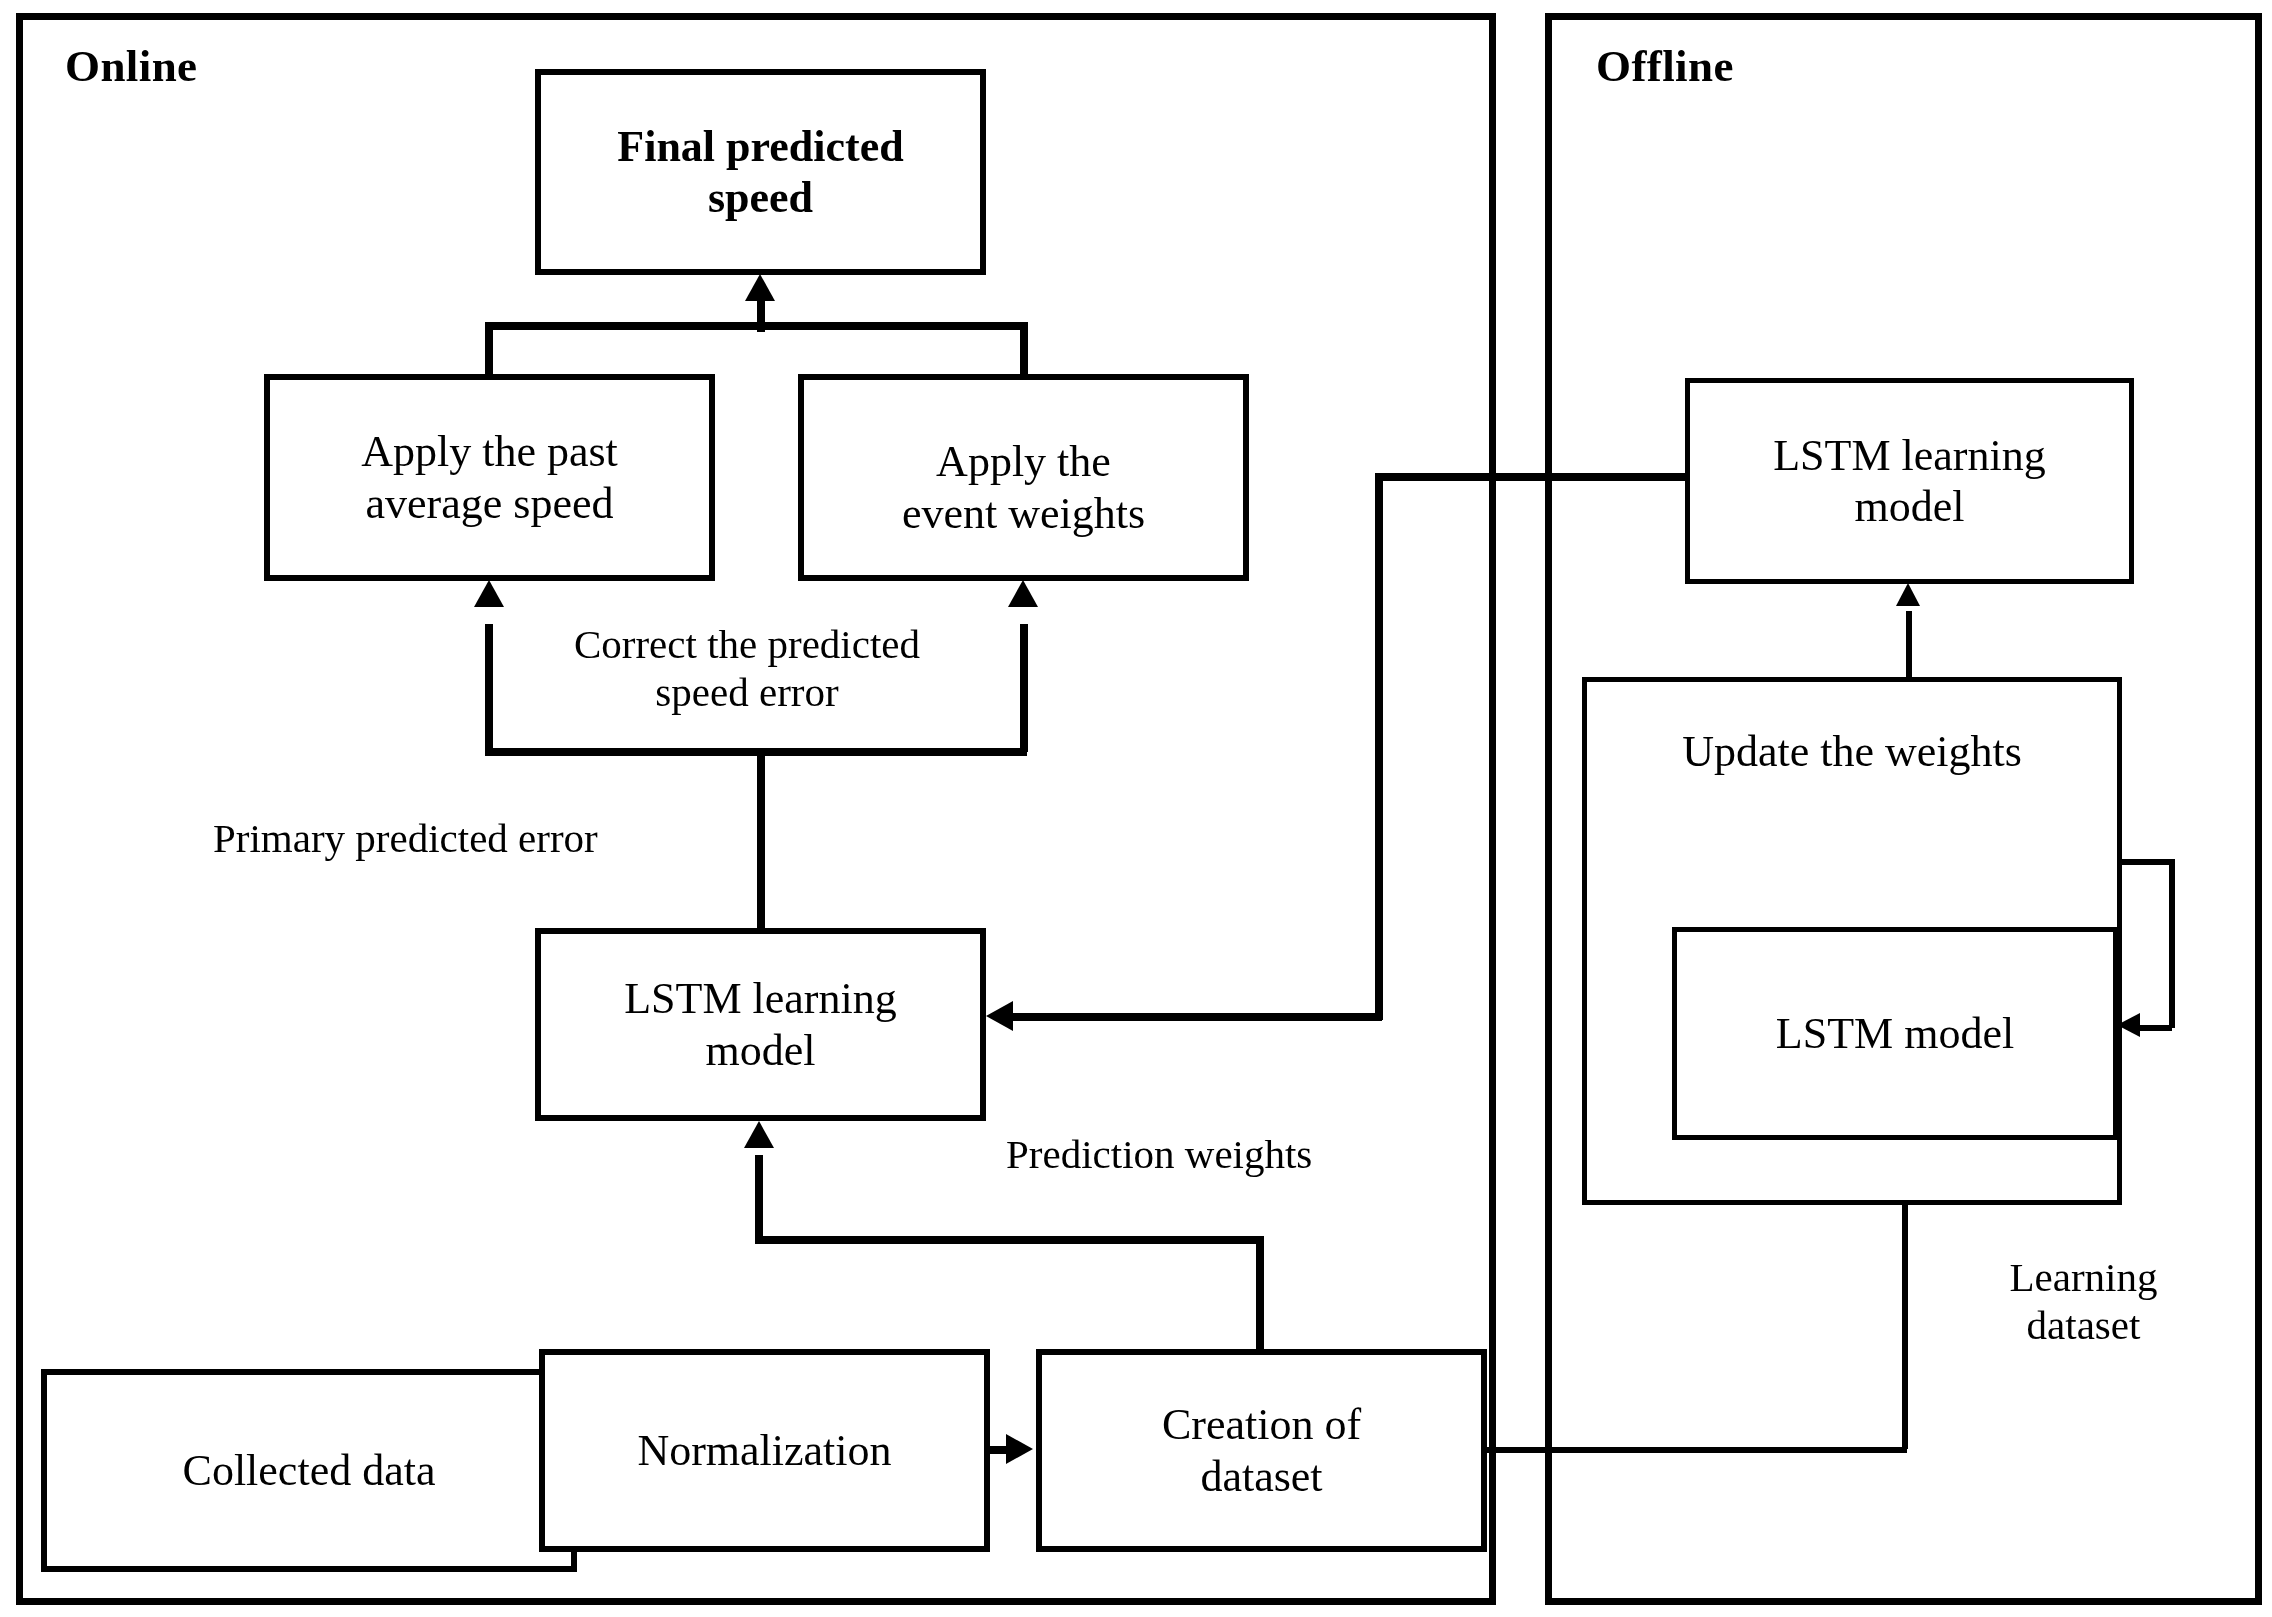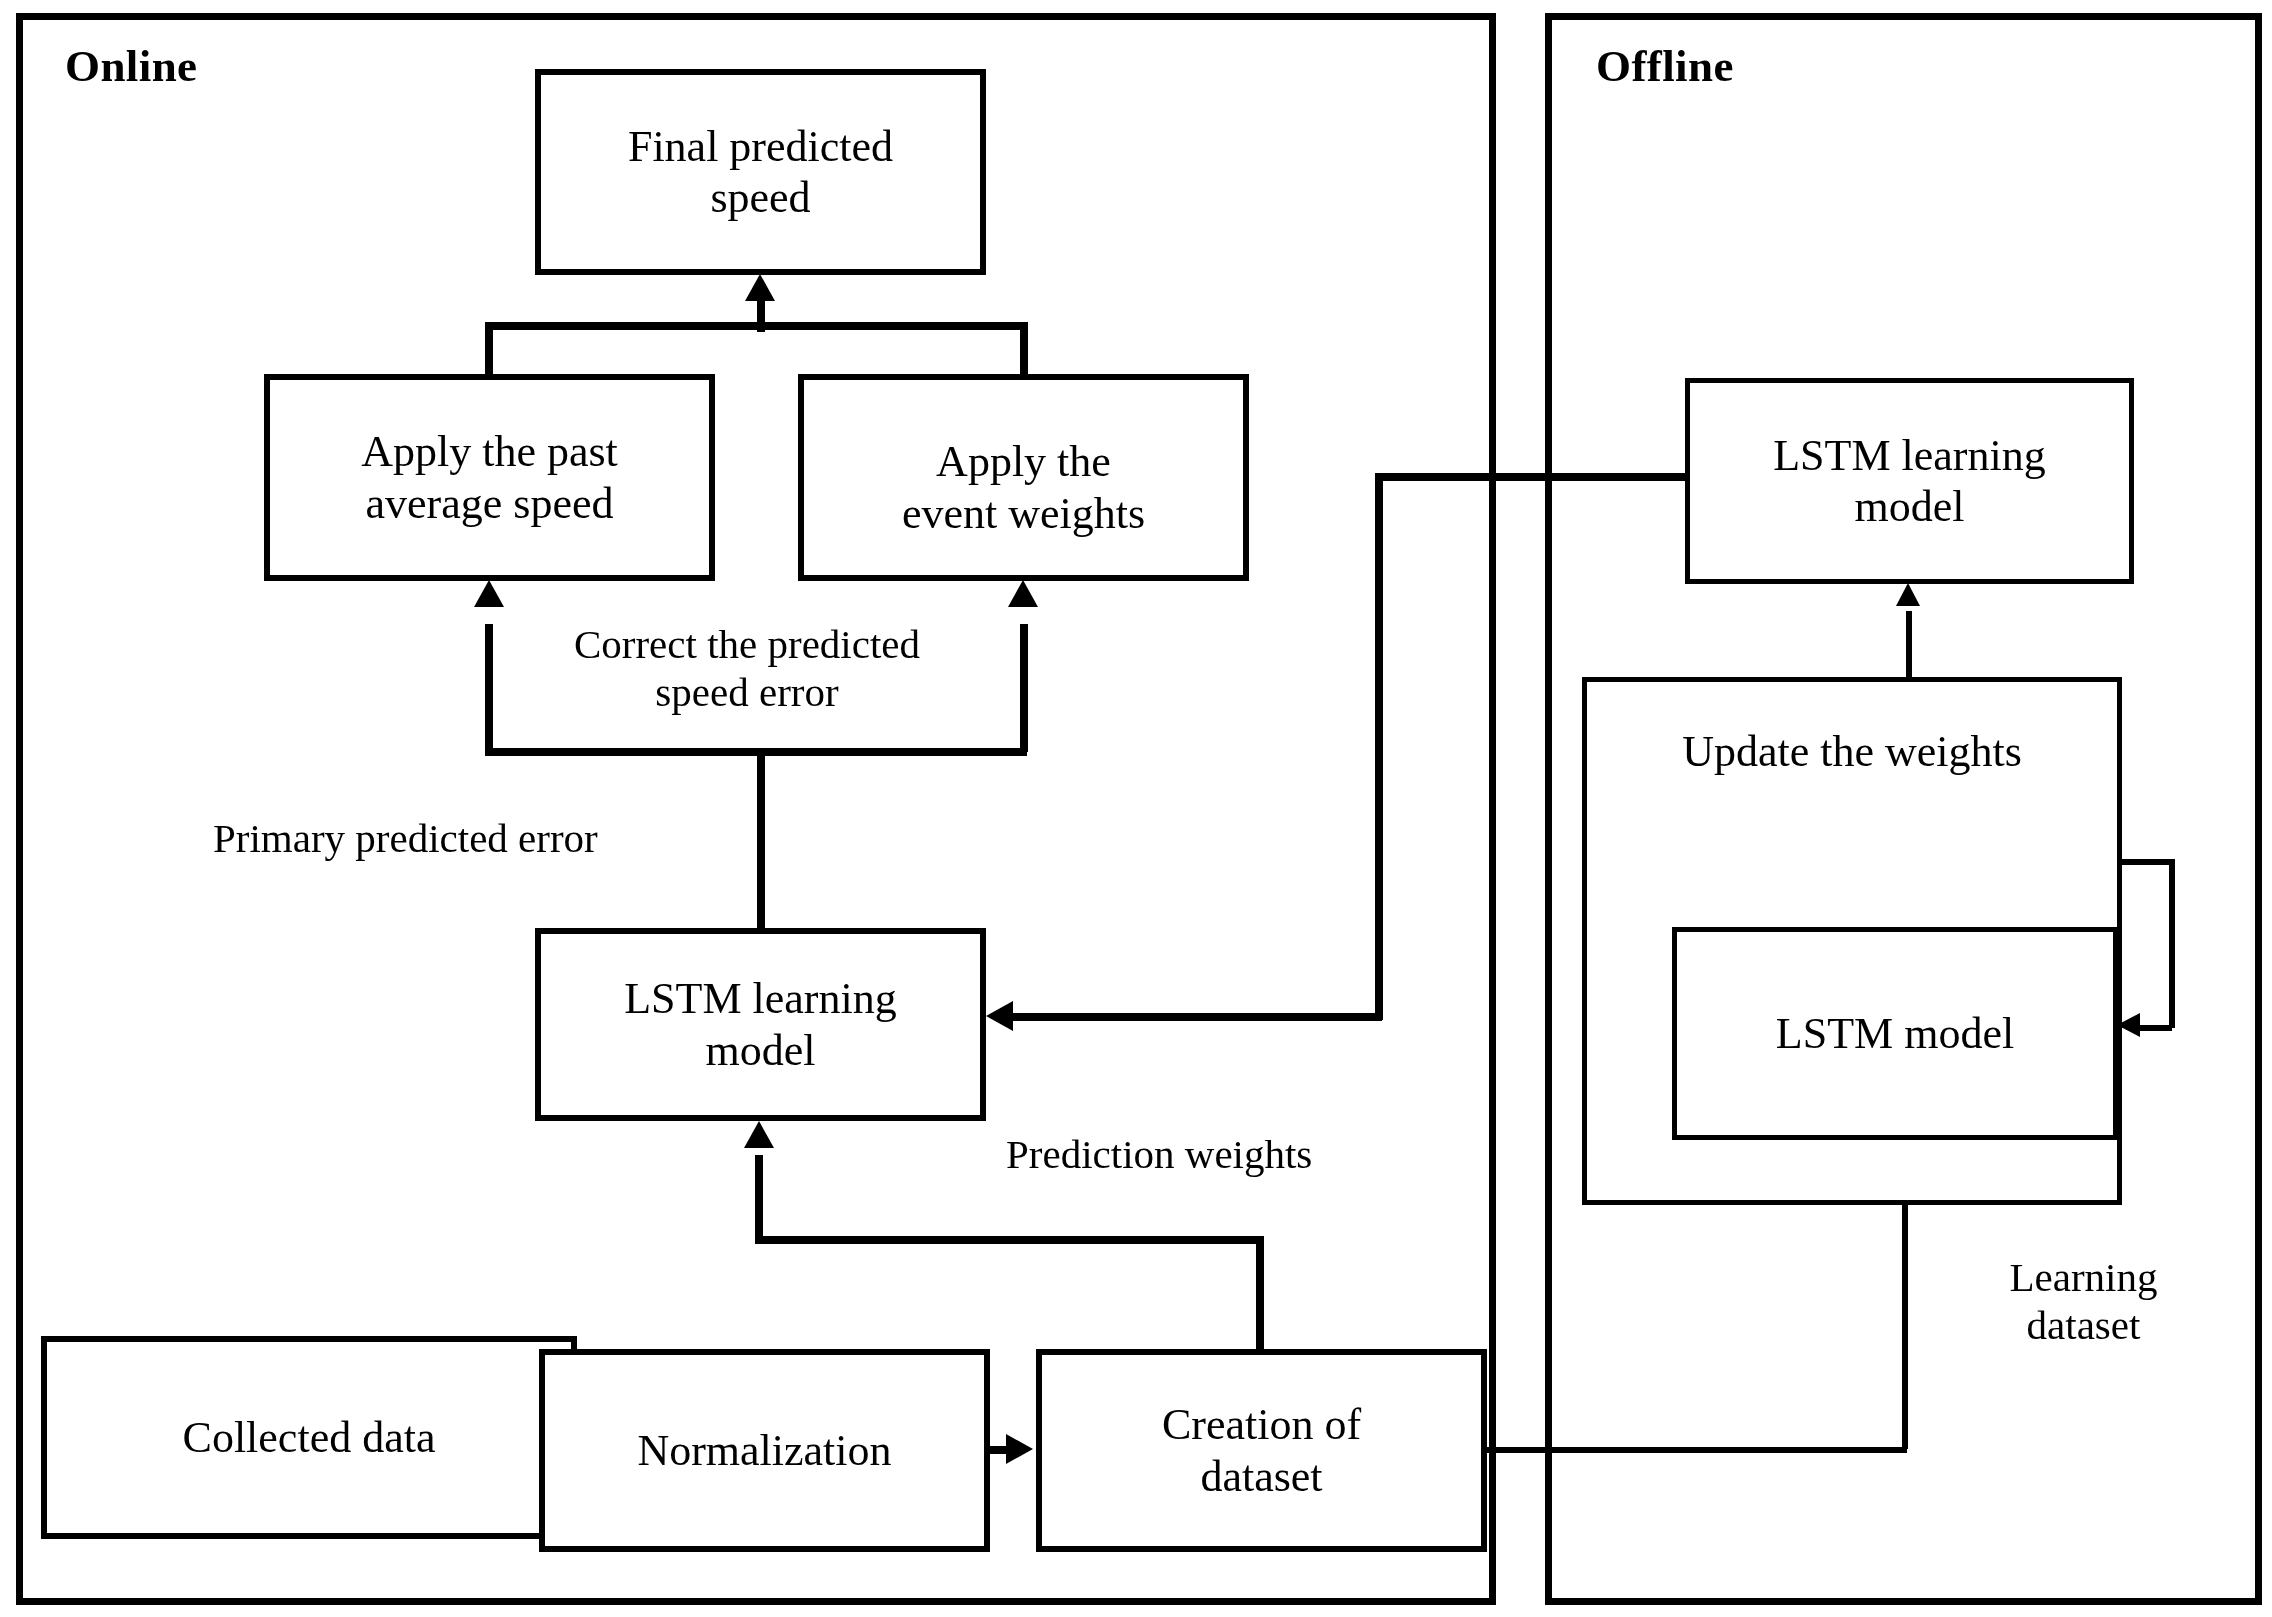--- a/index.html
+++ b/index.html
@@ -107,40 +107,40 @@
 
 <div id="stage">
 
   <div class="panel" style="left:15.6px; top:12.8px; width:1480px; height:1592px;"></div>
   <div class="panel" style="left:1545px; top:12.8px; width:717px; height:1592px;"></div>
 
   <div class="panel-title" style="left:65px; top:44px;">Online</div>
   <div class="panel-title" style="left:1596px; top:44px;">Offline</div>
 
   <div class="node" style="left:535px; top:69px; width:451px; height:206px;">
-    <span style="white-space:pre-line;">Final predicted
+    <span style="white-space:pre-line;font-weight:bold;">Final predicted
 speed</span>
   </div>
 
   <div class="node" style="left:264px; top:374px; width:451px; height:207px;">
     <span style="white-space:pre-line;">Apply the past
 average speed</span>
   </div>
 
   <div class="node" style="left:798px; top:374px; width:451px; height:207px;">
     <span style="white-space:pre-line;margin-top:20px;">Apply  the
 event weights</span>
   </div>
 
   <div class="node" style="left:535px; top:928px; width:451px; height:193px;">
     <span style="white-space:pre-line;">LSTM learning
 model</span>
   </div>
 
-  <div class="node" style="left:41px; top:1336px; width:536px; height:203px;">
+  <div class="node" style="left:41px; top:1369px; width:536px; height:203px;">
     <span style="white-space:pre-line;">Collected data</span>
   </div>
 
   <div class="node" style="left:539px; top:1349px; width:451px; height:203px;">
     <span style="white-space:pre-line;">Normalization</span>
   </div>
 
   <div class="node" style="left:1036px; top:1349px; width:451px; height:203px;">
     <span style="white-space:pre-line;">Creation of
 dataset</span>

